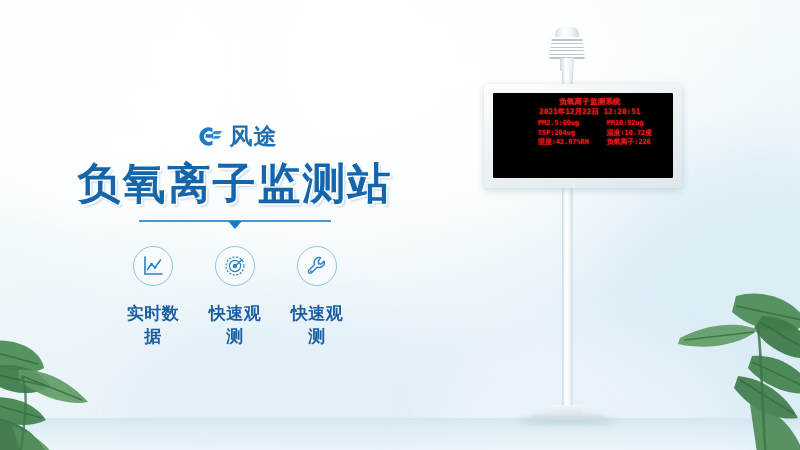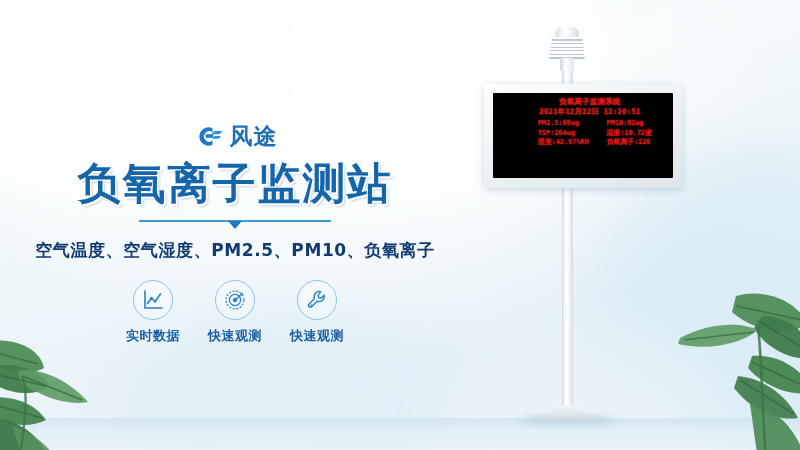--- a/index.html
+++ b/index.html
@@ -67,21 +67,21 @@
 
   .features { margin-top:18px; display:flex; justify-content:center; gap:26px; }
   .feature { width:56px; text-align:center; }
   .fcircle {
     width:40px; height:40px; margin:0 auto; border-radius:50%;
     border:1.4px solid #8fc2e4; display:flex; align-items:center; justify-content:center;
     background:rgba(255,255,255,0.35);
   }
   .fcircle svg { display:block; }
   .flabel {
-    margin-top:7px; font-size:13px; font-weight:bold; color:#1b5fa0; letter-spacing:0.5px;
+    margin-top:16px; font-size:17px; font-weight:bold; color:#1b5fa0; letter-spacing:0.5px;
     font-family:"DejaVu Sans", sans-serif;
   }
 
   
   #station { position:absolute; left:0; top:0; width:800px; height:450px; pointer-events:none; }
   #station > * { pointer-events:auto; }
 
   .pole {
     position:absolute; left:562px; top:62px; width:11px; height:355px;
     background:linear-gradient(90deg,#cdd8de 0%,#ffffff 30%,#fbfdfe 55%,#d3dee4 100%);
@@ -175,21 +175,20 @@
       <span class="logo-text">风途</span>
     </div>
 
     <div class="headline">负氧离子监测站</div>
 
     <div class="divider">
       <div class="bar"></div>
       <div class="tri"></div>
     </div>
 
-    <div class="subhead">空气温度、空气湿度、PM2.5、PM10、负氧离子</div>
 
     <div class="features">
 
       <div class="feature">
         <div class="fcircle">
           <span>
             <svg width="22" height="22" viewBox="0 0 22 22">
               <path d="M3 2 L3 19 L20 19" stroke="#2a81c4" stroke-width="1.6" fill="none" stroke-linecap="round"></path>
               <path d="M5.5 14.5 L9.5 9 L13 12.5 L18.5 5" stroke="#2a81c4" stroke-width="1.6" fill="none" stroke-linejoin="round" stroke-linecap="round"></path>
               <circle cx="9.5" cy="9" r="1.3" fill="#2a81c4"></circle>

